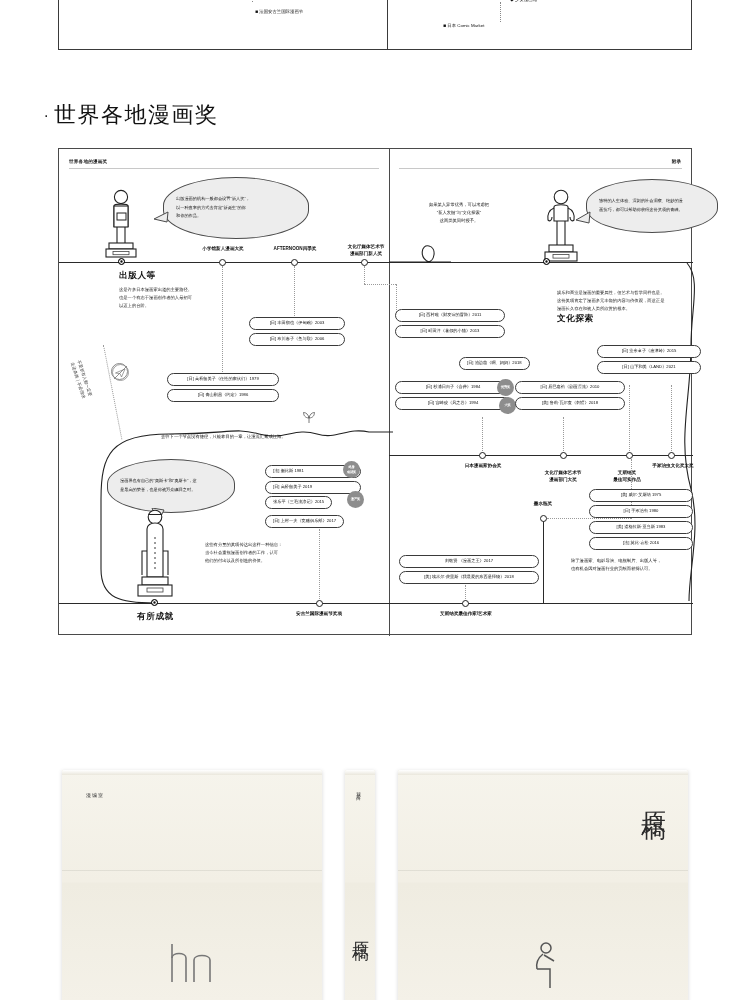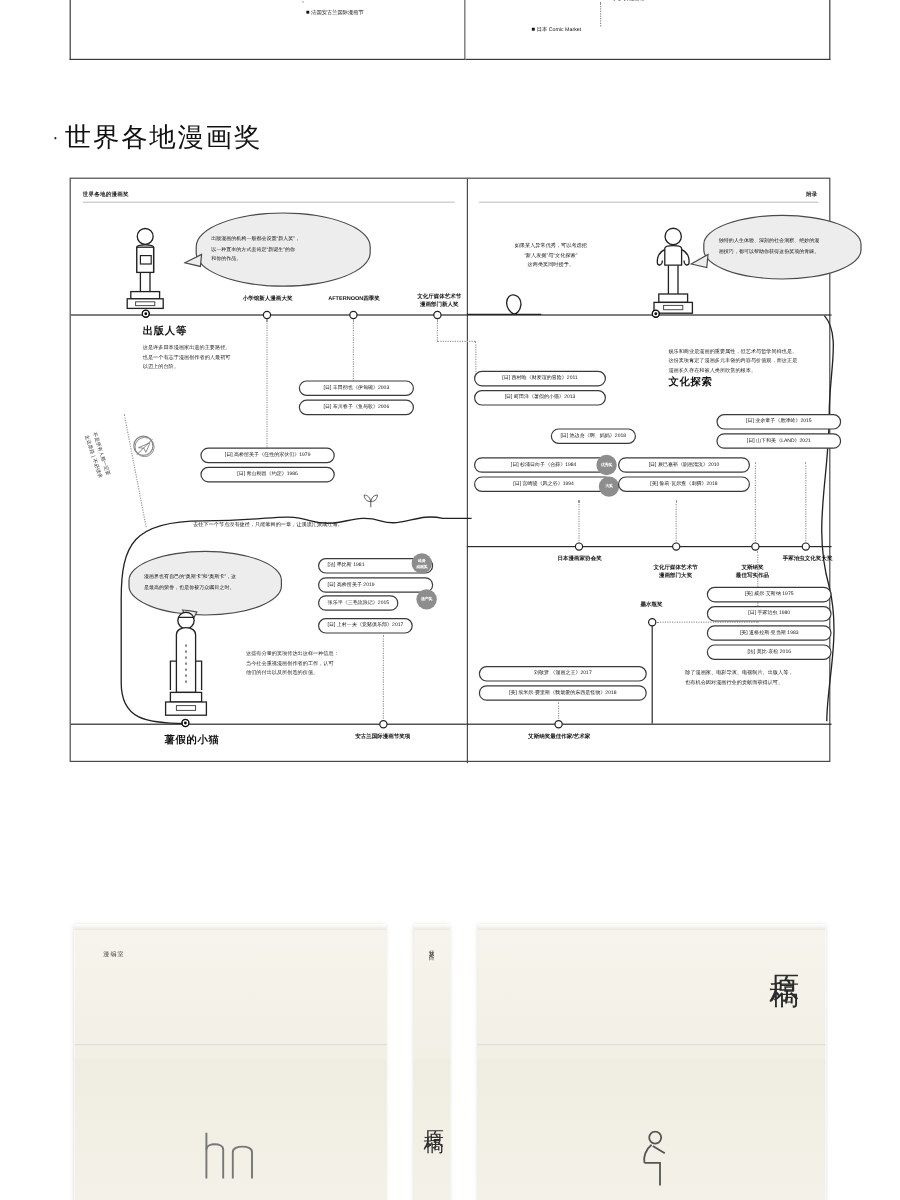--- a/index.html
+++ b/index.html
@@ -289,21 +289,21 @@
         <path d="M13 22 L13 70 L29 70 L29 22 C29 18 25 16 21 16 C17 16 13 18 13 22 Z" fill="#fff" stroke="#222" stroke-width="1.1"></path>
         <path d="M21 30 L21 64" stroke="#222" stroke-width=".9" stroke-dasharray="2 3"></path>
         <path d="M13 44 L8 44 L8 68 M29 44 L34 44 L34 68" fill="none" stroke="#222" stroke-width="1.1"></path>
         <rect x="8" y="70" width="26" height="8" fill="#fff" stroke="#222" stroke-width="1.1"></rect>
         <rect x="4" y="78" width="34" height="11" fill="#fff" stroke="#222" stroke-width="1.1"></rect>
         <rect x="13" y="81" width="16" height="4" fill="#fff" stroke="#444" stroke-width=".8"></rect>
       </svg>
     </div>
 
     <div class="node filled" style="left:92px;top:450px;"></div>
-    <div class="stage-title" style="left:78px;top:462px;">薯假的小猫</div>
+    <div class="stage-title" style="left:78px;top:462px;">有所成就</div>
     <div class="stage-body" style="left:146px;top:392px;width:120px;white-space:pre-line;">这些有分量的奖项传达出这样一种信息：
 当今社会重视漫画创作者的工作，认可
 他们的付出以及所创造的价值。</div>
 
     <div class="pill-group" style="left:206px;top:316px;width:96px;">
       <div class="pill" style="text-align:left;">[法] 墨比斯 1981</div>
       <div class="pill" style="text-align:left;">[日] 高桥留美子 2019</div>
     </div>
     <div class="badge" style="left:284px;top:312px;white-space:pre-line;">终身<br>成就奖</div>
 

